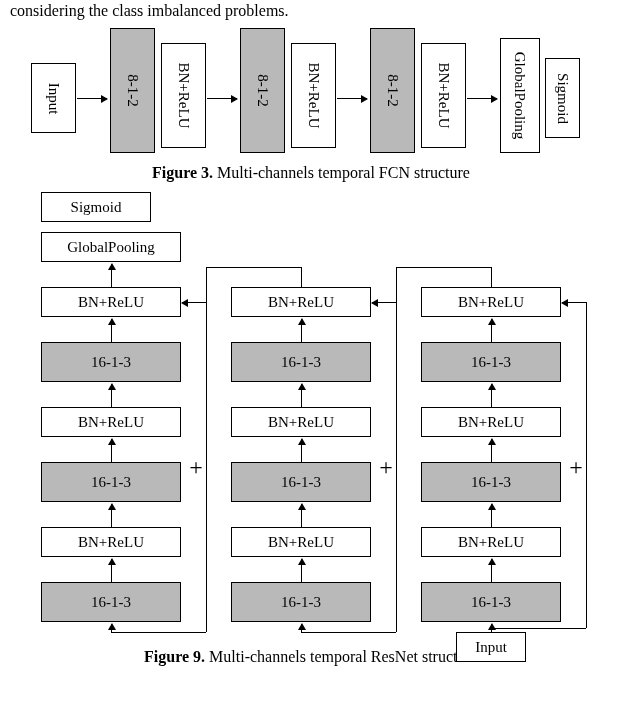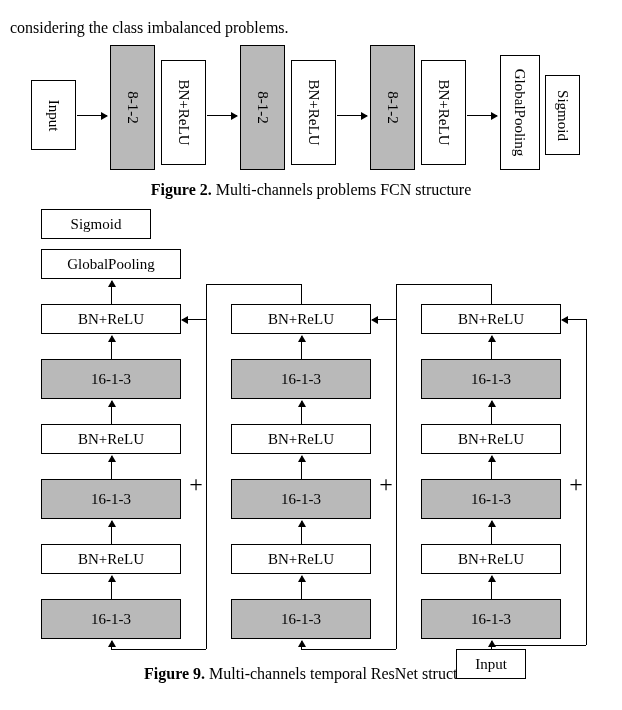--- a/index.html
+++ b/index.html
@@ -5,21 +5,21 @@
   html, body {
     margin: 0;
     padding: 0;
     background: #fff;
     font-family: "Times New Roman", Times, serif;
     font-size: 16px;
     color: #000;
   }
   .page {
     width: 622px;
-    padding: 19px 10px 12px 10px;
+    padding: 2px 10px 12px 10px;
     box-sizing: border-box;
   }
   .body-text {
     font-size: 16px;
     margin: 0 0 8px 0;
   }
   .caption {
     text-align: center;
     font-size: 16px;
     margin: 6px 0 10px 0;
@@ -160,21 +160,21 @@
 
     <div class="vbox" style="left:479px; top:10px; width:40px; height:115px;">
       <span class="vtext">GlobalPooling</span>
     </div>
     <div class="vbox" style="left:524px; top:30px; width:35px; height:80px;">
       <span class="vtext">Sigmoid</span>
     </div>
   </div>
 
   <p class="caption">
-    <b>Figure 2.</b><span> Multi-channels problems FCN structure</span>
+    <b>Figure 3.</b><span> Multi-channels temporal FCN structure</span>
   </p>
 
   <div class="fig3">
 
     <div class="hblock" style="left:30px; top:0px;  width:110px; height:30px;">Sigmoid</div>
     <div class="hblock" style="left:30px; top:40px; width:140px; height:30px;">GlobalPooling</div>
 
     <div class="varrow" style="left:100px; top:72px; height:23px;"></div>
 
     <div class="hblock" style="left:30px; top:95px;  width:140px; height:30px;">BN+ReLU</div>

